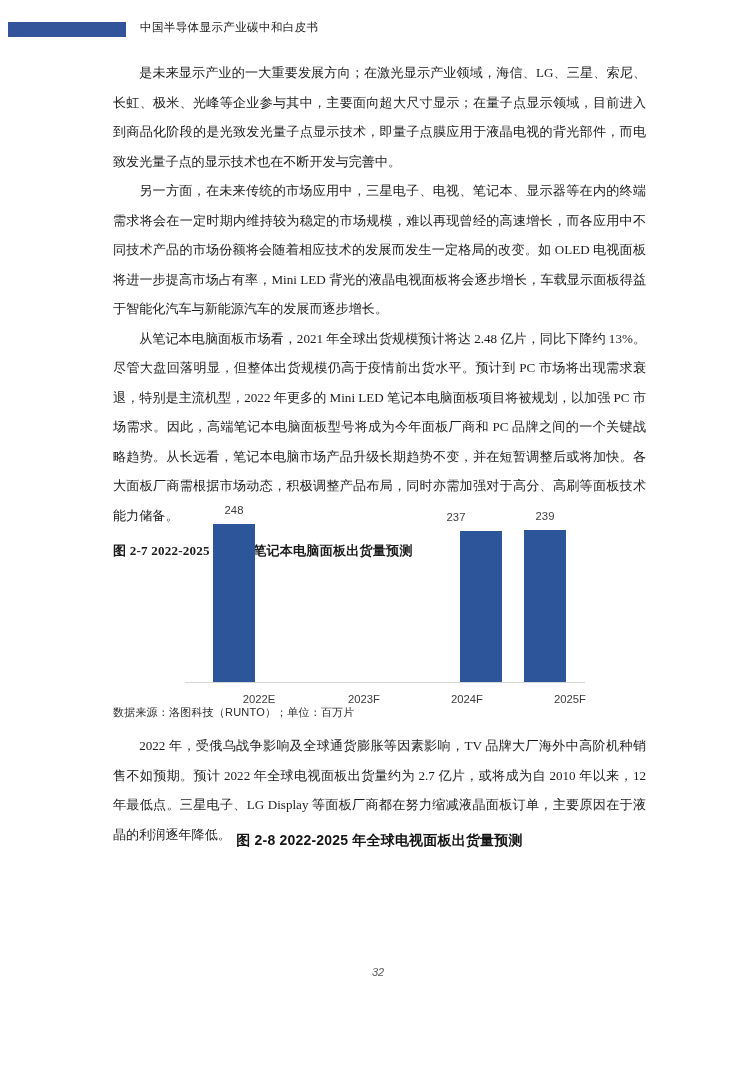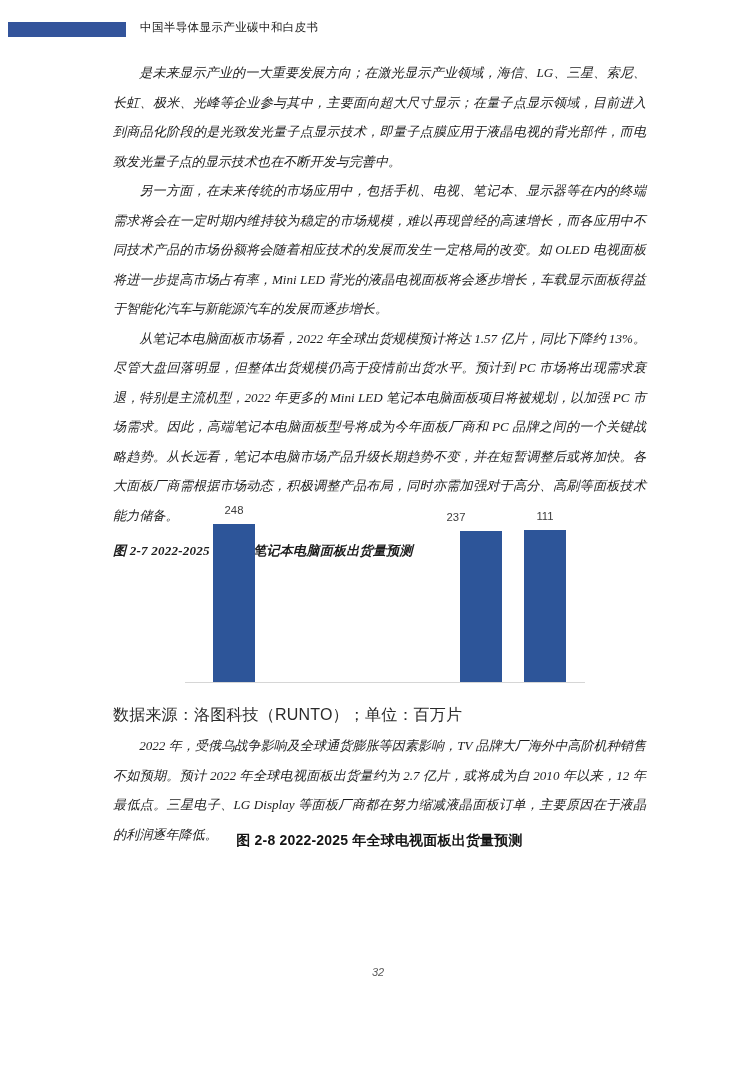--- a/index.html
+++ b/index.html
@@ -52,21 +52,20 @@
   }
   p.para {
     margin: 0 0 0 0;
     font-size: 13.1px;
     line-height: 29.5px;
     color: #1c1c1c;
     text-align: justify;
     text-justify: inter-ideograph;
     text-indent: 2em;
     font-family: "Liberation Serif", "DejaVu Serif", serif;
-    font-style: italic;
   }
   p.para.no-indent { text-indent: 0; }
 
   
   .fig-caption {
     font-size: 14px;
     font-weight: bold;
     text-align: center;
     color: #141414;
     font-family: "Liberation Sans", "DejaVu Sans", sans-serif;
@@ -132,21 +131,21 @@
     top: 190px;
     width: 470px;
     height: 20px;
   }
 
   
   .source-note {
     position: absolute;
     left: 113px;
     top: 705px;
-    font-size: 16px;
+    font-size: 11px;
     color: #2a2a2a;
     font-family: "Liberation Sans", "DejaVu Sans", sans-serif;
     letter-spacing: 0.2px;
   }
 
   
   .lower-content {
     position: absolute;
     left: 113px;
     top: 731px;
@@ -177,46 +176,52 @@
 
 <div class="page">
 
   <div class="header">
     <div class="header-bar"></div>
     <div class="header-title">中国半导体显示产业碳中和白皮书</div>
   </div>
 
   <div class="content">
     <p class="para">是未来显示产业的一大重要发展方向；在激光显示产业领域，海信、LG、三星、索尼、长虹、极米、光峰等企业参与其中，主要面向超大尺寸显示；在量子点显示领域，目前进入到商品化阶段的是光致发光量子点显示技术，即量子点膜应用于液晶电视的背光部件，而电致发光量子点的显示技术也在不断开发与完善中。</p>
-    <p class="para">另一方面，在未来传统的市场应用中，包括手机、电视、笔记本、显示器等在内的终端需求将会在一定时期内维持较为稳定的市场规模，难以再现曾经的高速增长，而各应用中不同技术产品的市场份额将会随着相应技术的发展而发生一定格局的改变。如 OLED 电视面板将进一步提高市场占有率，Mini LED 背光的液晶电视面板将会逐步增长，车载显示面板得益于智能化汽车与新能源汽车的发展而逐步增长。</p>
-    <p class="para">从笔记本电脑面板市场看，2022 年全球出货规模预计将达 1.57 亿片，同比下降约 13%。尽管大盘回落明显，但整体出货规模仍高于疫情前出货水平。预计到 PC 市场将出现需求衰退，特别是主流机型，2022 年更多的 Mini LED 笔记本电脑面板项目将被规划，以加强 PC 市场需求。因此，高端笔记本电脑面板型号将成为今年面板厂商和 PC 品牌之间的一个关键战略趋势。从长远看，笔记本电脑市场产品升级长期趋势不变，并在短暂调整后或将加快。各大面板厂商需根据市场动态，积极调整产品布局，同时亦需加强对于高分、高刷等面板技术能力储备。</p>
+    <p class="para">另一方面，在未来传统的市场应用中，三星电子、电视、笔记本、显示器等在内的终端需求将会在一定时期内维持较为稳定的市场规模，难以再现曾经的高速增长，而各应用中不同技术产品的市场份额将会随着相应技术的发展而发生一定格局的改变。如 OLED 电视面板将进一步提高市场占有率，Mini LED 背光的液晶电视面板将会逐步增长，车载显示面板得益于智能化汽车与新能源汽车的发展而逐步增长。</p>
+    <p class="para">从笔记本电脑面板市场看，2021 年全球出货规模预计将达 2.48 亿片，同比下降约 13%。尽管大盘回落明显，但整体出货规模仍高于疫情前出货水平。预计到 PC 市场将出现需求衰退，特别是主流机型，2022 年更多的 Mini LED 笔记本电脑面板项目将被规划，以加强 PC 市场需求。因此，高端笔记本电脑面板型号将成为今年面板厂商和 PC 品牌之间的一个关键战略趋势。从长远看，笔记本电脑市场产品升级长期趋势不变，并在短暂调整后或将加快。各大面板厂商需根据市场动态，积极调整产品布局，同时亦需加强对于高分、高刷等面板技术能力储备。</p>
     <p class="para no-indent fig-caption" style="margin-top:6px;">图 2-7  2022-2025 年全球笔记本电脑面板出货量预测</p>
   </div>
 
   <div class="chart-wrap">
     <div class="chart-plot">
       <div class="axis-line"></div>
 
       <div class="bar-group" style="left:63px;margin-top:48px;">
         <div class="bar-value" style="bottom:166px;">248</div>
         <div class="bar" style="height:158px;"></div>
       </div>
 
 
       <div class="bar-group" style="left:285px;padding-left:25px;">
         <div class="bar-value" style="bottom:159px;">237</div>
         <div class="bar" style="height:151px;"></div>
       </div>
 
       <div class="bar-group" style="left:374px;">
-        <div class="bar-value" style="bottom:160px;">111</div>
+        <div class="bar-value" style="bottom:160px;">239</div>
         <div class="bar" style="height:152px;"></div>
       </div>
     </div>
 
+    <div class="chart-xlabels">
+      <div class="cat-label" style="left:63px;">2022E</div>
+      <div class="cat-label" style="left:168px;">2023F</div>
+      <div class="cat-label" style="left:271px;">2024F</div>
+      <div class="cat-label" style="left:374px;">2025F</div>
+    </div>
   </div>
 
   <div class="source-note">数据来源：洛图科技（RUNTO）；单位：百万片</div>
 
   <div class="lower-content">
     <p class="para">2022 年，受俄乌战争影响及全球通货膨胀等因素影响，TV 品牌大厂海外中高阶机种销售不如预期。预计 2022 年全球电视面板出货量约为 2.7 亿片，或将成为自 2010 年以来，12 年最低点。三星电子、LG Display 等面板厂商都在努力缩减液晶面板订单，主要原因在于液晶的利润逐年降低。</p>
   </div>
 
   <div class="fig-caption-2 fig-caption">图 2-8  2022-2025 年全球电视面板出货量预测</div>
 

